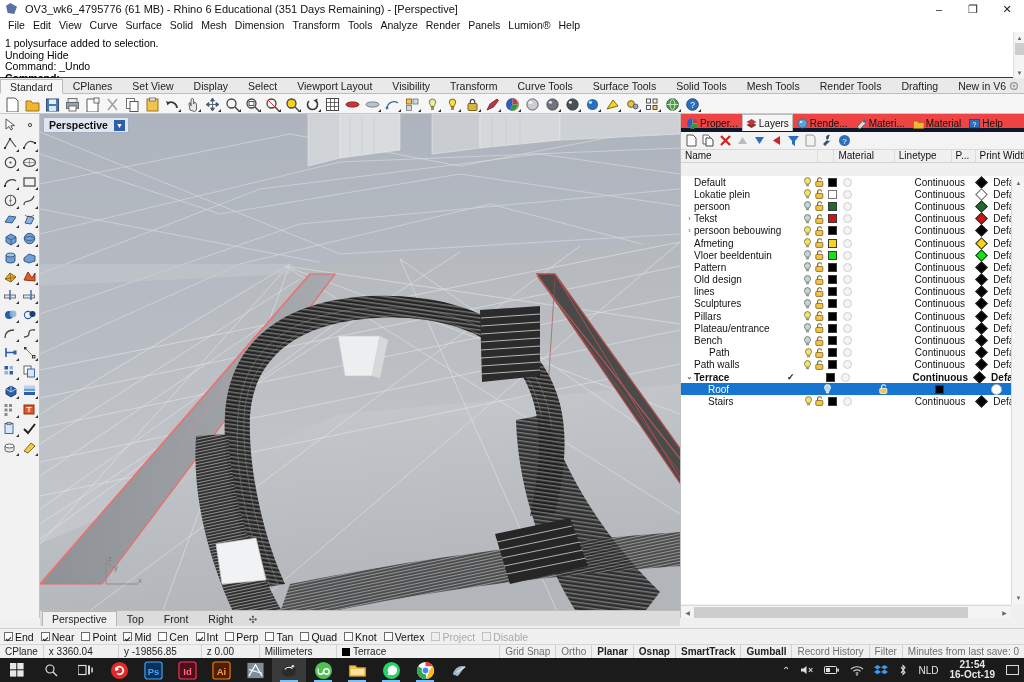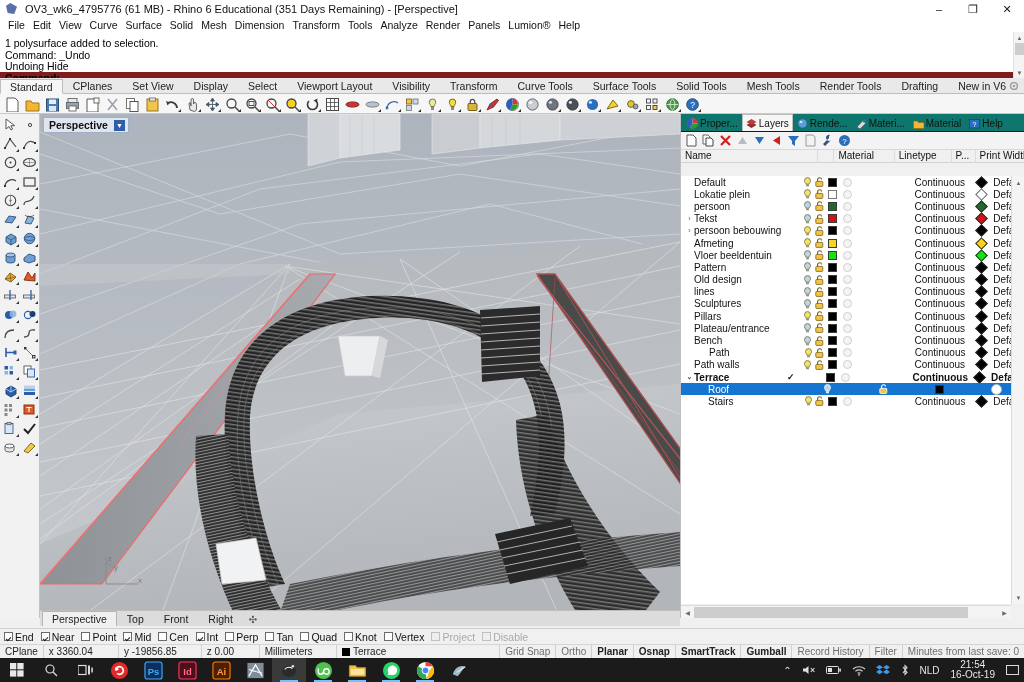--- a/index.html
+++ b/index.html
@@ -23,21 +23,21 @@
   .tb-btn { width:34px; height:18px; display:flex; align-items:center; justify-content:center;
      font-size:11px; color:#222; }
 
   
   .menubar { position:absolute; left:0; top:18px; width:1024px; height:14px;
      background:#ffffff; display:flex; align-items:center; padding-left:4px; }
   .menuitem { font-size:10.5px; color:#111; padding:0 4px; line-height:14px; white-space:nowrap;}
 
   
   .cmdarea { position:absolute; left:0; top:32px; width:1024px; height:46px;
-    background:#ffffff; border-bottom:6px solid #7f1d1d; }
+    background:#ffffff; border-bottom:1px solid #7f1d1d; }
   .cmdline { font-size:10.5px; color:#000; padding:0 0 0 5px; line-height:11.5px; white-space:nowrap;}
   .cmdline.bold { font-weight:bold; }
   .cmd-scroll { position:absolute; right:0; top:0; width:11px; height:46px;
      background:#f4f4f4; border-left:1px solid #e0e0e0; }
   .cmd-scroll .arr { width:11px; height:11px; display:flex; align-items:center;
      justify-content:center; font-size:6px; color:#666; }
   .cmd-scroll .thumb { position:absolute; top:11px; left:1px; width:9px; height:12px; background:#cdcdcd; }
 
   
   .tabbar { position:absolute; left:0; top:78px; width:1024px; height:16px;
@@ -105,22 +105,22 @@
   .sb { padding:0 5px; white-space:nowrap; line-height:13px; }
   .sb.sep { border-right:1px solid #d0d0d0; }
   .sb.bold { font-weight:bold; }
   .sb.grey { color:#6e6e6e; }
   .swatch { width:8px; height:8px; background:#000; display:inline-block; margin-right:3px;
      vertical-align:-1px; }
 
   
   .panel { position:absolute; left:680px; top:114px; width:344px; height:504px;
      background:#f0f0f0; border-left:1px solid #c0c0c0; }
-  .ptabs { display:flex; align-items:flex-end; height:18px; background:#0f766e;
-     border-bottom:1px solid #0f172a; padding-left:2px; }
+  .ptabs { display:flex; height:18px; background:#ef4444;
+     border-bottom:4px solid #0f172a; padding-left:2px; }
   .ptab { display:flex; align-items:center; gap:2px; font-size:10px; color:#111;
      padding:1px 3px; height:17px; border:1px solid transparent; border-bottom:none; }
   .ptab.active { background:#f6f6f6; border-color:#bdbdbd; }
   .ptab .pi { width:11px; height:11px; flex:0 0 11px; }
   .ptools { height:18px; background:#f3f3f3; display:flex; align-items:center;
      padding-left:3px; border-bottom:1px solid #d8d8d8; }
   .ptool { width:15px; height:15px; margin-right:2px; position:relative; }
 
   .lhead { display:flex; height:13px; background:#f0f0f0; border-bottom:1px solid #d3d3d3;
      font-size:10px; color:#111; align-items:center; }
@@ -164,21 +164,21 @@
   
   .taskbar { position:absolute; left:0; top:658px; width:1024px; height:24px;
      background:#1b1b1b; display:flex; align-items:center; }
   .tkb { width:34px; height:24px; display:flex; align-items:center; justify-content:center;
      position:relative; }
   .tkb.active { background:#3a3a3a; }
   .tkb .run { position:absolute; bottom:0; left:8px; width:18px; height:2px; background:#6fc2ff; }
   .tray { margin-left:auto; display:flex; align-items:center; height:24px; }
   .tray > div { padding:0 5px; color:#e6e6e6; font-size:10px; display:flex;
      align-items:center; justify-content:center; height:24px; }
-  .clock { flex-direction:column; line-height:10px; font-size:9px; padding:0 6px !important; }
+  .clock { flex-direction:column; line-height:10px; font-size:9px; padding:0 6px !important;font-weight:bold; }
   .clock span { display:block; text-align:center; }
 </style>
 </head>
 <body>
 
 <div class="app">
 
   <div class="titlebar">
     <div class="tb-icon">
         <div class="rh"></div>
@@ -205,22 +205,22 @@
       <div class="menuitem">Analyze</div>
       <div class="menuitem">Render</div>
       <div class="menuitem">Panels</div>
       <div class="menuitem">Lumion®</div>
       <div class="menuitem">Help</div>
     </div>
 
   <div class="cmdarea">
     <div style="height:6px"></div>
     <div class="cmdline">1 polysurface added to selection.</div>
+    <div class="cmdline">Undoing Hide</div>
     <div class="cmdline">Command: _Undo</div>
-    <div class="cmdline">Undoing Hide</div>
     <div class="cmdline bold">Command:</div>
     <div class="cmd-scroll">
       <div class="arr">▲</div>
       <div class="thumb"></div>
       <div class="arr" style="position:absolute;bottom:0">▼</div>
     </div>
   </div>
 
   <div class="tabbar" id="tabbar">
     <div class="ttab active">Standard</div>

